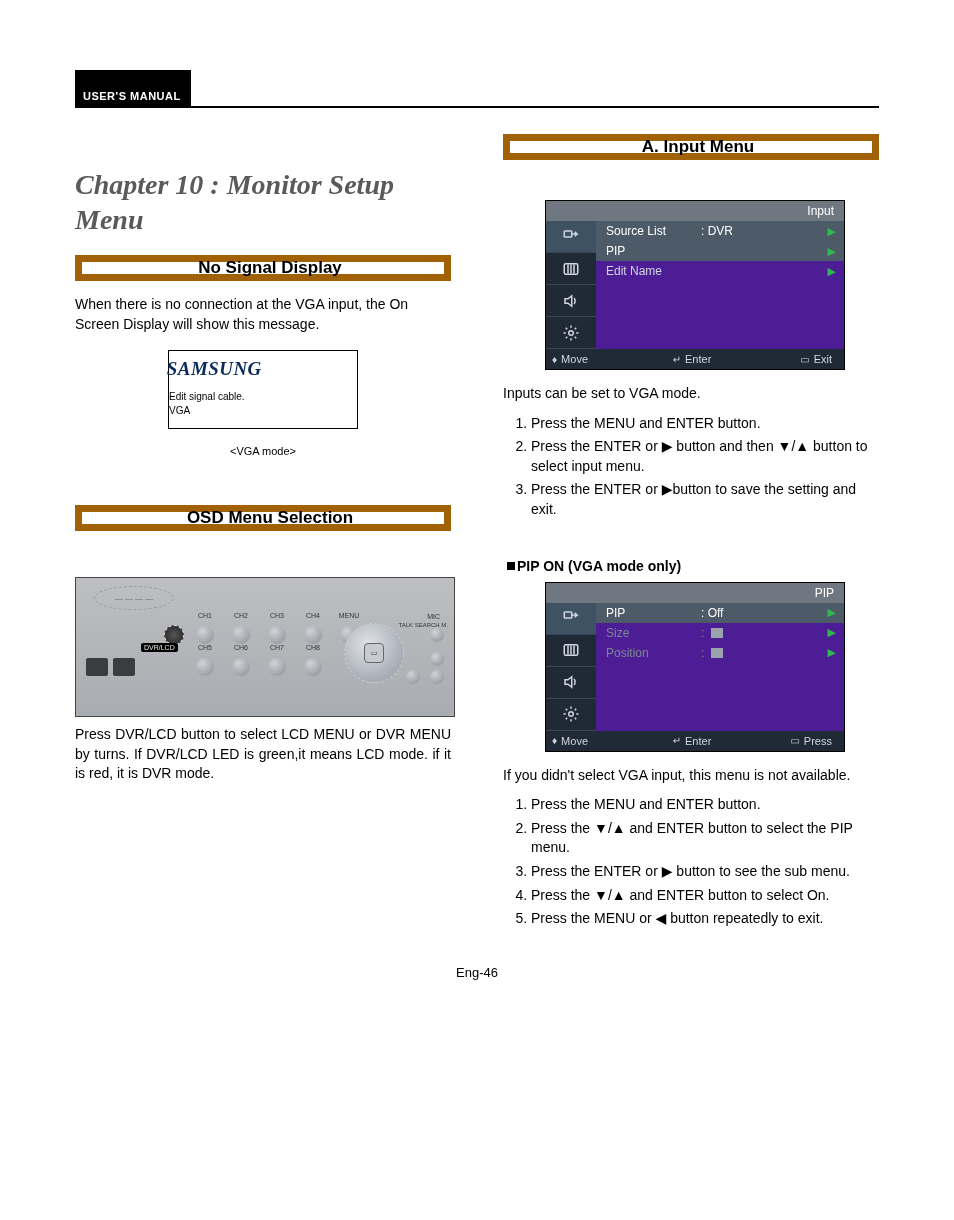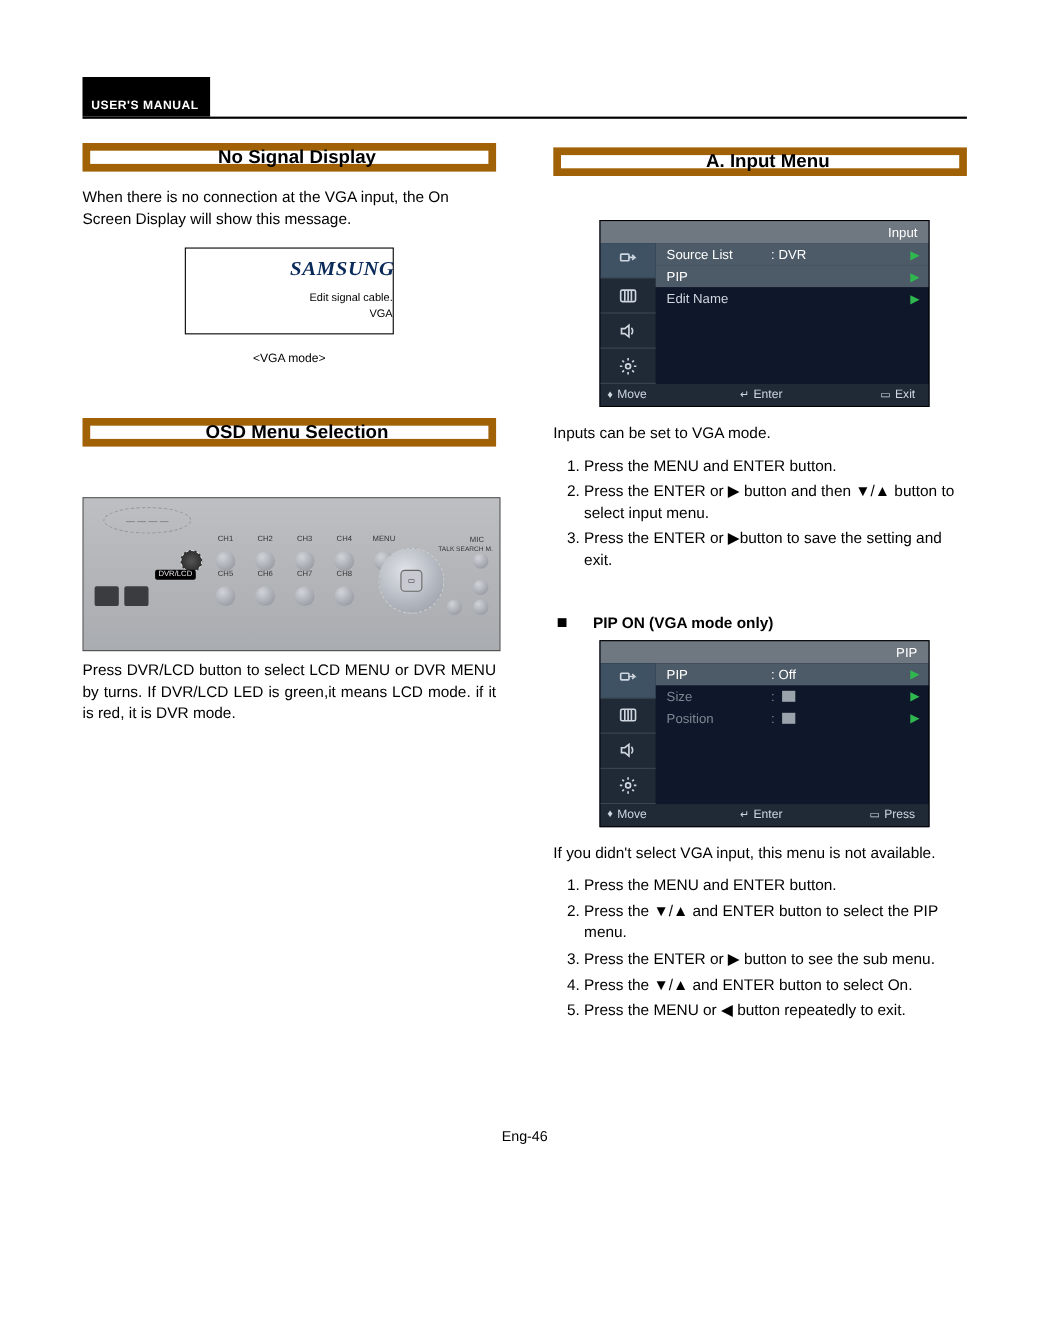--- a/index.html
+++ b/index.html
@@ -59,21 +59,21 @@
     font-size: 17px;
     line-height: 24px;
   }
   p.body { margin: 0 0 10px 0; line-height: 1.4; font-size: 14px; }
   .center-wrap { text-align: center; }
   .vga-box {
     border: 1px solid #000;
     width: 190px;
     margin: 16px auto 6px auto;
     padding: 8px 0 10px 0;
-    text-align: right;
+    text-align: left;
   }
   .samsung {
     font-family: 'Times New Roman', serif;
     font-style: italic;
     font-weight: bold;
     letter-spacing: 0.5px;
     font-size: 18px;
     color: #0a2a5a;
     display: inline-block;
     transform: scaleX(1.05);
@@ -124,21 +124,21 @@
   .panel .ports .port{ width:22px; height:18px; background:#3a3c40; border-radius:2px; }
   .panel .archole { position:absolute; left:88px; top:47px; width:20px; height:20px; border-radius:50%; background: radial-gradient(circle, #555, #222); border:1px dashed #ddd;}
 
   ol.steps { margin: 6px 0 0 0; padding-left: 28px; }
   ol.steps li { margin-bottom: 4px; line-height:1.4; }
 
   .osd {
     width: 300px;
     border: 1px solid #000;
     margin: 2px 0 14px 42px;
-    background: #0f172a;
+    background: #4c1d95;
     color: #cfd6df;
     font-size: 12px;
   }
   .osd-title {
     background: #6f7880;
     color: #fff;
     text-align: right;
     padding: 3px 10px;
     font-size: 12px;
   }
@@ -166,36 +166,37 @@
   .osd-footer {
     background:#1f2a36;
     display:flex; gap:0; font-size:11px;
     padding:4px 6px;
   }
   .osd-footer .fitem { flex:1; display:flex; align-items:center; gap:4px; justify-content:flex-start; color:#cfd6df;}
   .osd-footer .fitem.c { justify-content:center;}
   .osd-footer .fitem.r { justify-content:flex-end; padding-right:6px;}
   .osd-footer .glyph { font-size:10px; color:#cfd6df; }
 
-  .bullet-head { font-weight:bold; margin:14px 0 8px 0; display:flex; gap:24px; align-items:center;}
+  .bullet-head { font-weight:bold; margin:14px 0 8px 0; display:flex; gap:2px; align-items:center;}
   .bullet-head .sq { width:8px; height:8px; background:#000; display:inline-block; margin-left:4px;}
-  .footer { text-align:center; font-size:13px; margin-top:92px; }
+  .footer { text-align:center; font-size:13px; margin-top:32px; }
   .tri { display:inline-block; }
 </style>
 </head>
 <body>
 
 <div class="page">
   <div class="top-bar">
     <span class="top-label">USER'S MANUAL</span>
   </div>
 
   <div class="columns">
 
     <div class="col">
+      <div class="chapter-title">Chapter 10 : Monitor Setup Menu</div>
 
       <div class="section-header">
         <div class="accent"></div>
         <div class="label">No Signal Display</div>
       </div>
 
       <p class="body">When there is no connection at the VGA input, the On Screen Display will show this message.</p>
 
       <div class="center-wrap">
         <div class="vga-box">

